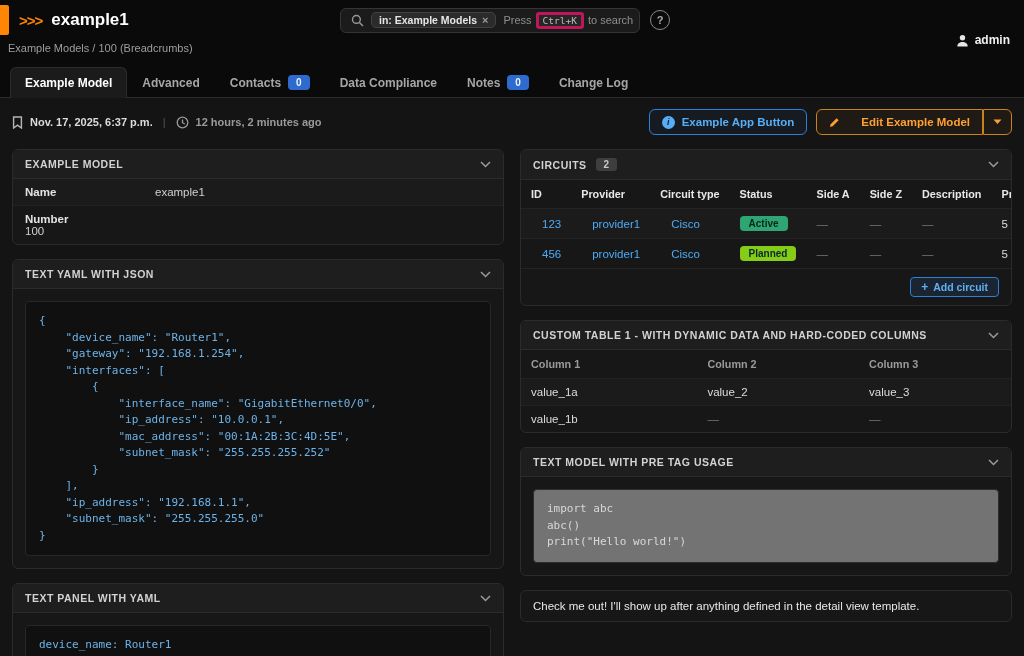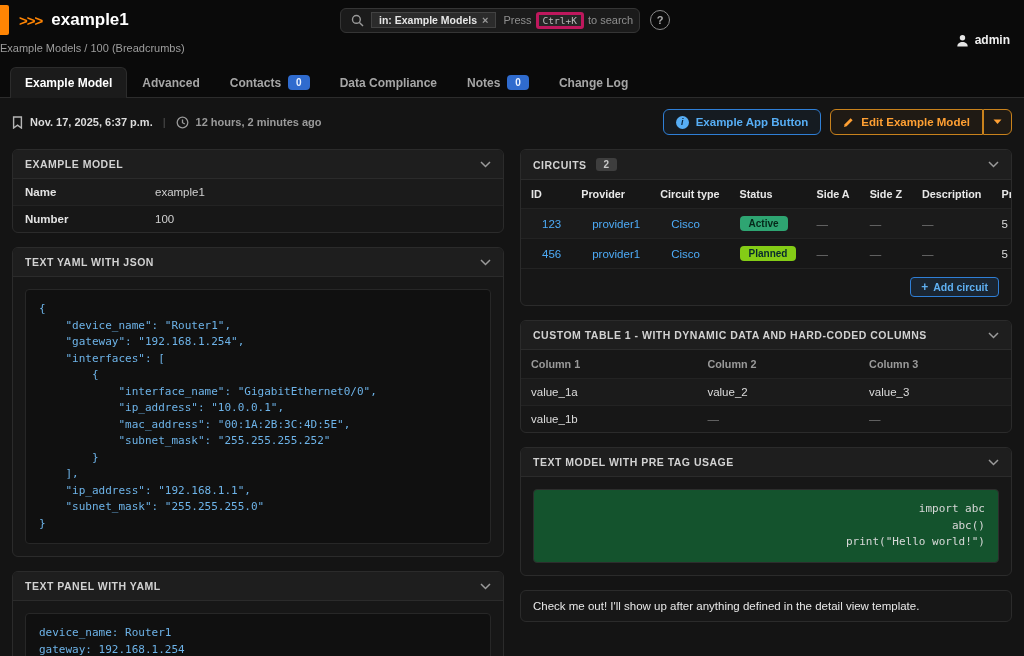--- a/index.html
+++ b/index.html
@@ -15,30 +15,30 @@
   .header { background:#0a0a0a; }
   .topbar { display:flex; align-items:center; height:40px; }
   .tb-left { flex:1; display:flex; align-items:center; }
   .logo-strip { width:9px; height:30px; background:#ff8504; margin-right:10px; border-radius:0 2px 2px 0; }
   .logo-glyph { color:#ff8504; font-weight:bold; font-size:15px; letter-spacing:-1px; cursor:pointer; }
   .app-title { font-size:17px; font-weight:bold; color:#ffffff; margin-left:9px; }
   .tb-center { display:flex; align-items:center; }
   .search-box { display:flex; align-items:center; gap:7px; background:#1b1b1b; border:1px solid #353535;
     border-radius:6px; padding:0 10px; height:25px; width:300px; cursor:text; }
   .chip { display:inline-flex; align-items:center; gap:5px; background:#2b2b2b; border:1px solid #424242;
-    border-radius:0; padding:1px 7px; font-size:10.5px; font-weight:bold; color:#e6e6e6; white-space:nowrap; }
+    border-radius:5px; padding:1px 7px; font-size:10.5px; font-weight:bold; color:#e6e6e6; white-space:nowrap; }
   .chip-x { color:#9a9a9a; font-size:11px; cursor:pointer; }
   .sb-ph { color:#8f8f8f; font-size:11px; white-space:nowrap; display:inline-flex; align-items:center; gap:4px; }
   kbd { font-family:"DejaVu Sans Mono", monospace; font-size:9.5px; background:#262626; border:3px solid #be185d;
     border-radius:3px; padding:0 4px; color:#bbbbbb; }
   .help-btn { width:20px; height:20px; border-radius:50%; border:1.5px solid #8a8a8a; color:#aaaaaa;
     display:grid; place-items:center; font-size:11px; font-weight:bold; margin-left:10px; cursor:pointer; }
   .tb-right { flex:1; display:flex; justify-content:flex-end; align-items:center; gap:6px; padding-right:14px;
     font-size:12px; font-weight:bold; color:#f0f0f0; cursor:pointer;margin-top:40px; }
-  .breadcrumb { padding:2px 0 8px; font-size:11px; color:#9e9e9e; cursor:pointer; }
+  .breadcrumb { padding:2px 8px 8px; font-size:11px; color:#9e9e9e; cursor:pointer; }
 
   
   .tabs { background:#0a0a0a; display:flex; align-items:flex-end; padding:4px 10px 0; border-bottom:1px solid #2c2c2c; }
   .tab { display:flex; align-items:center; gap:7px; padding:8px 14px; font-size:12px; font-weight:600;
     color:#a6a6a6; border:1px solid transparent; border-bottom:none; border-radius:6px 6px 0 0;
     cursor:pointer; white-space:nowrap; margin-bottom:-1px; }
   .tab.active { background:#1b1b1b; color:#ffffff; border-color:#2c2c2c; }
   .tab-badge { background:#2f6bce; color:#eaf2ff; font-size:10px; font-weight:bold;
     padding:1px 8px; border-radius:4px; line-height:13px; }
 
@@ -47,48 +47,48 @@
   .meta-date { font-size:11px; font-weight:bold; color:#dcdcdc; }
   .meta-sep { color:#555555; font-size:11px; margin:0 3px; }
   .meta-ago { font-size:11px; font-weight:bold; color:#9a9a9a; }
   .meta-actions { margin-left:auto; display:flex; align-items:center; gap:9px; }
   .btn-blue { display:inline-flex; align-items:center; gap:7px; padding:4px 12px; height:26px;
     border:1px solid #2f7fd6; border-radius:6px; color:#57aef5; font-size:11.5px; font-weight:600;
     background:rgba(47,127,214,0.07); cursor:pointer; font-family:inherit; }
   .info-icon { display:inline-grid; place-items:center; width:13px; height:13px; border-radius:50%;
     background:#57aef5; color:#0a2238; font-size:9px; font-weight:bold; font-style:italic; }
   .split-btn { display:inline-flex; }
-  .btn-orange { display:inline-flex; align-items:center; gap:7px; padding:4px 12px; height:26px;
+  .btn-orange { display:inline-flex; align-items:center; gap:21px; padding:4px 12px; height:26px;
     border:1px solid #c9821c; color:#ffa033; font-size:11.5px; font-weight:600;
     background:rgba(255,153,31,0.05); cursor:pointer; font-family:inherit; }
   .btn-orange.main { border-radius:6px 0 0 6px; }
   .btn-orange.caret { border-radius:0 6px 6px 0; border-left:1px solid #c9821c; padding:4px 9px; }
 
   
   .content { display:flex; gap:16px; padding:4px 12px 12px; align-items:flex-start; }
   .col { flex:1; min-width:0; }
   .panel { background:#171717; border:1px solid #2b2b2b; border-radius:6px; margin-bottom:14px; overflow:hidden; }
   .panel-header { background:#1e1e1e; border-bottom:1px solid #2b2b2b; padding:8px 12px;
     display:flex; align-items:center; gap:9px; }
   .panel-title { font-size:10.5px; font-weight:bold; color:#d2d2d2; letter-spacing:0.5px; }
   .collapse-btn { margin-left:auto; cursor:pointer; display:flex; align-items:center; }
   .count-badge { background:#3e3e3e; color:#c9c9c9; padding:1px 8px; border-radius:3px;
     font-size:10px; font-weight:bold; }
 
   .field-row { display:flex; padding:7px 12px; font-size:11.5px; }
-  .field-row + .field-row { border-top:1px solid #232323; }
+  .field-row + .field-row { border-top:1px solid #232323;flex-direction:column; }
   .field-row:nth-child(odd) { background:#1b1b1b; }
   .field-label { width:130px; font-weight:bold; color:#e3e3e3; flex:none; }
   .field-value { color:#d0d0d0; }
 
   .code-wrap { padding:12px; }
   pre.code { margin:0; background:#101010; border:1px solid #272727; border-radius:4px;
     padding:11px 13px; font-family:"DejaVu Sans Mono", monospace; font-size:11px; line-height:1.5;
     color:#6db3e8; white-space:pre; overflow:hidden; }
-  pre.code.plain { background:#14532d; border-color:#2d2d2d; color:#d8d8d8;text-align:right; }
+  pre.code.plain { background:#737373; border-color:#2d2d2d; color:#d8d8d8; }
 
   table.data-table { width:100%; border-collapse:collapse; font-size:11.5px; }
   table.data-table th { text-align:left; padding:8px 10px; font-size:10.8px; font-weight:bold;
     color:#e8e8e8; white-space:nowrap; }
   table.data-table.muted-head th { color:#9a9a9a; }
   table.data-table td { padding:7px 10px; border-top:1px solid #232323; white-space:nowrap; }
   table.data-table tbody tr:nth-child(odd) { background:#1b1b1b; }
   .dash { color:#777777; }
   .badge-status { display:inline-block; padding:2px 9px; border-radius:4px; font-size:10px; font-weight:bold; }
   .status-active { background:#2ea572; color:#06281a; }

